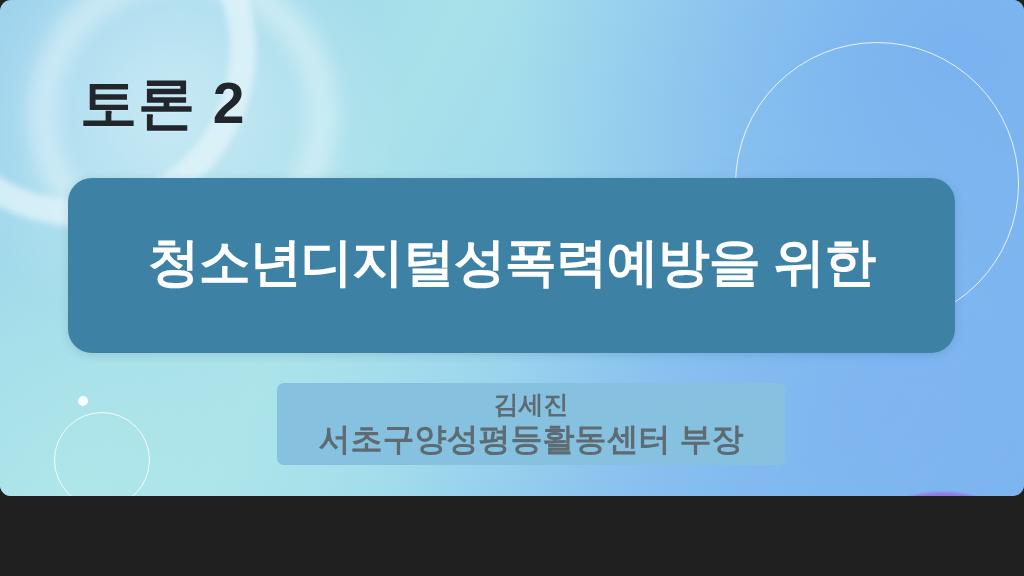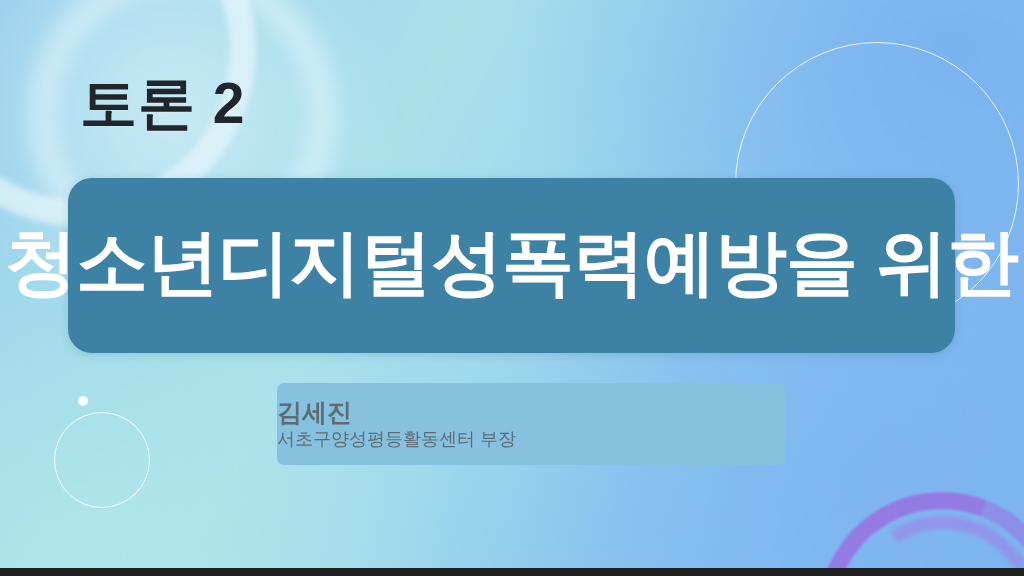--- a/index.html
+++ b/index.html
@@ -5,33 +5,34 @@
 <style>
   html, body {
     margin: 0;
     padding: 0;
     background: #202020;
   }
 
   #slide {
     position: relative;
     width: 1024px;
-    height: 568px;
+    height: 496px;
     overflow: hidden;
     font-family: "Liberation Sans", "DejaVu Sans", sans-serif;
     
     background:
       linear-gradient(118deg,
         #96cfec 0%,
         #9ed7ea 18%,
         #a9e1ea 36%,
         #9fd9ec 50%,
         #8ec8ee 66%,
         #82bcee 82%,
         #7bb4ee 100%);
+    border-radius: 11px;
   }
 
   
   .wash {
     position: absolute;
     pointer-events: none;
   }
   .wash-aqua-bl {
     left: -140px;
     bottom: -180px;
@@ -170,55 +171,56 @@
     display: flex;
     flex-direction: column;
     align-items: center;
     justify-content: center;
     padding: 4px 16px 10px;
     box-shadow: 0 2px 10px rgba(40,90,120,0.18);
   }
 
   .title-line {
     color: #ffffff;
-    font-size: 72px;
+    font-size: 52px;
     font-weight: 700;
     line-height: 1.18;
     letter-spacing: -1px;
     text-align: center;
     white-space: nowrap;
   }
 
   .speaker-box {
     position: absolute;
     left: 277px;
     top: 383px;
     width: 508px;
     height: 82px;
     box-sizing: border-box;
     background: #86c2e0;
     border-radius: 7px;
     display: flex;
     flex-direction: column;
+    align-items: center;
     justify-content: center;
     gap: 2px;
   }
 
   .speaker-name {
     color: #5e6b73;
     font-size: 25px;
     font-weight: 700;
     line-height: 1.15;
     white-space: nowrap;
   }
 
   .speaker-affil {
     color: #5e6b73;
-    font-size: 18px;
-    font-weight: 400;
+    font-size: 32px;
+    font-weight: 700;
     line-height: 1.15;
     white-space: nowrap;
   }
 </style>
 </head>
 <body>
 
 <div id="slide">
 
   <div class="wash wash-aqua-bl"></div>

